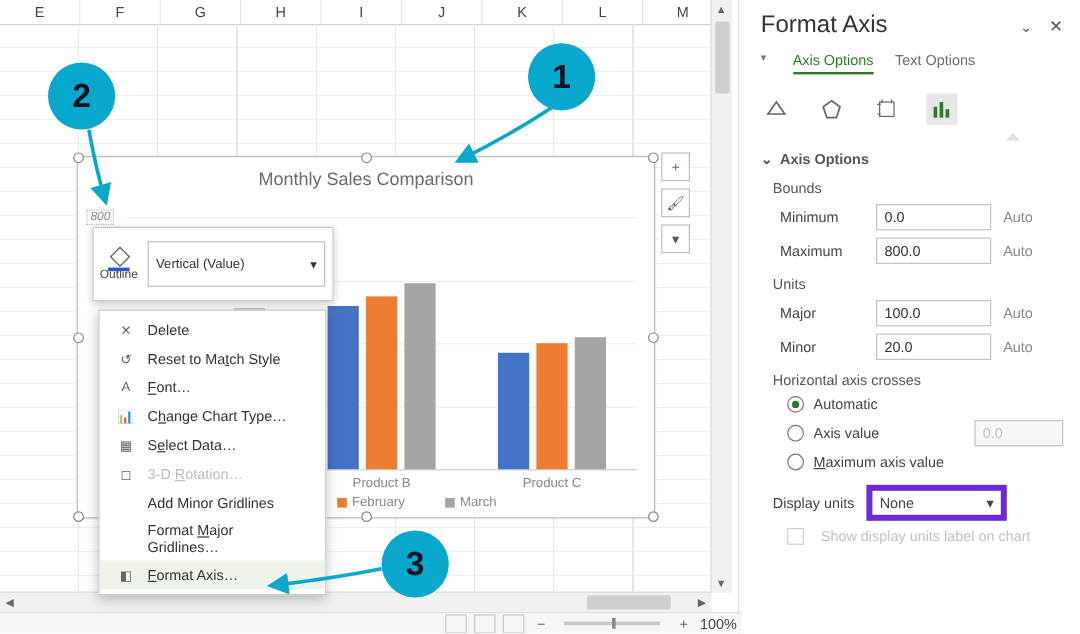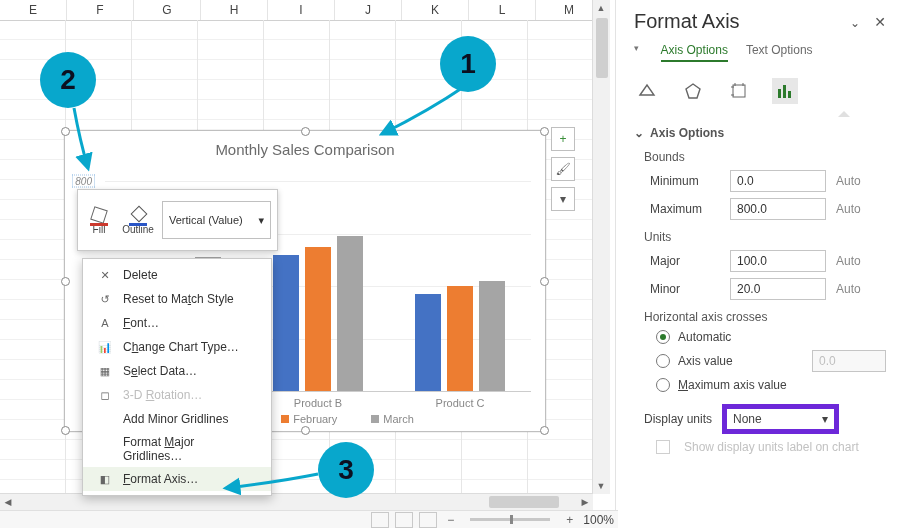--- a/index.html
+++ b/index.html
@@ -197,27 +197,20 @@
       <div class="legend-item">
             <span class="sw b3"></span>
             <span>March</span>
           </div>
     </div>
   </div>
 
   <div class="mini-toolbar">
     <div class="mini-item">
       <div class="mini-icon">
-            <div class="bucket"></div>
-            <div class="ul-red"></div>
-          </div>
-      <span>Fill</span>
-    </div>
-    <div class="mini-item">
-      <div class="mini-icon">
             <div class="pen"></div>
             <div class="ul-blue"></div>
           </div>
       <span>Outline</span>
     </div>
     <div class="mini-combo">
       <span>Vertical (Value)</span>
       <span>▾</span>
     </div>
   </div>

